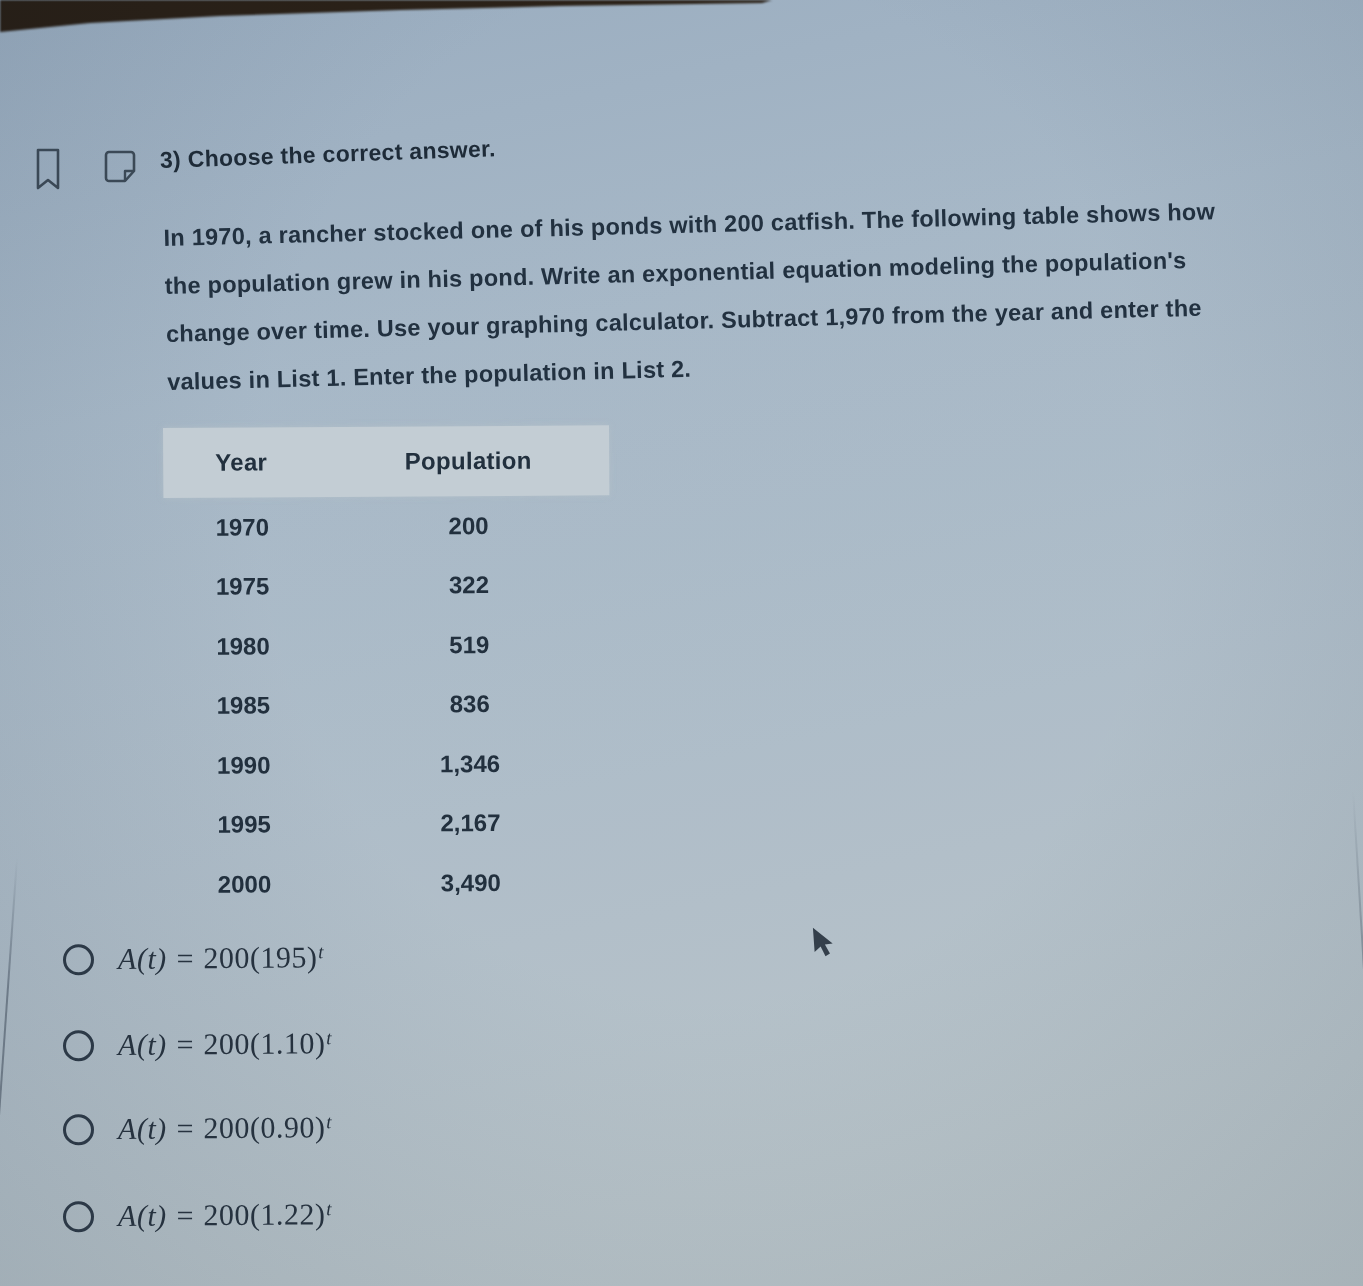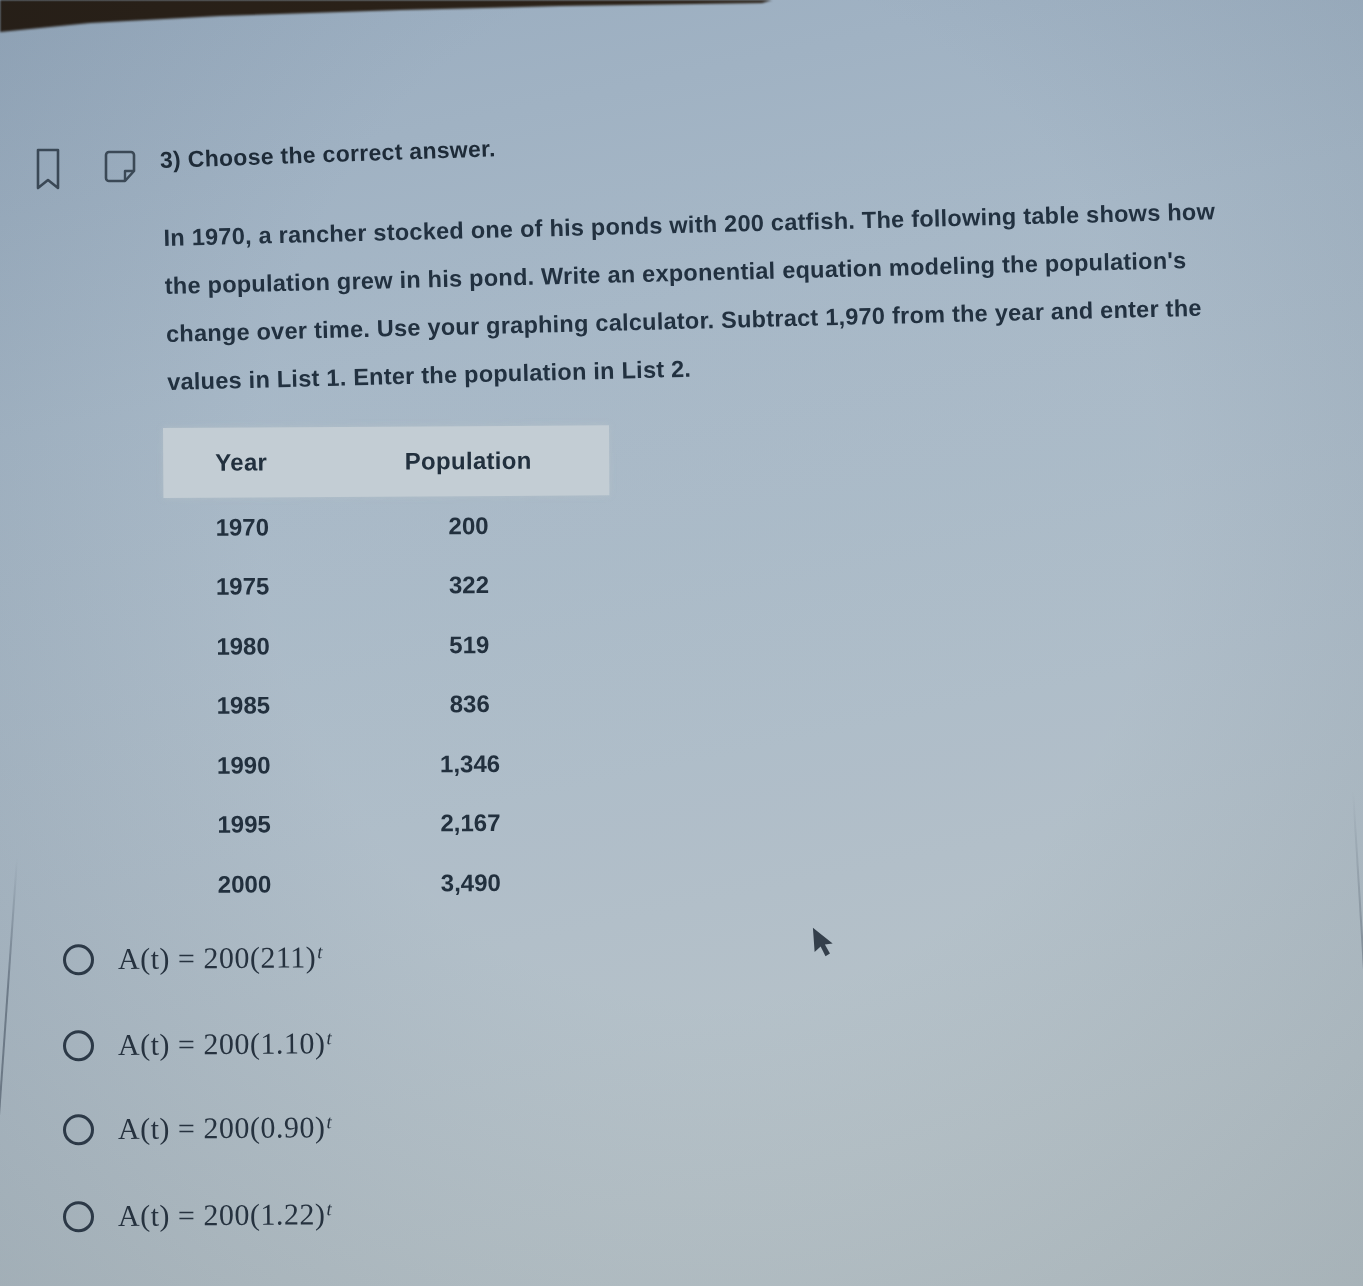--- a/index.html
+++ b/index.html
@@ -67,21 +67,21 @@
   }
   .opt-1{top:939px;} .opt-2{top:1025px;} .opt-3{top:1109px;} .opt-4{top:1196px;}
   .radio{
     width:31px;height:31px;border:3px solid #2c3947;border-radius:50%;
     background:transparent;flex:0 0 auto;box-sizing:border-box;cursor:pointer;
   }
   .equation{
     margin-left:24px;font-family:"Liberation Serif", serif;
     font-size:30px;color:#26323f;white-space:nowrap;letter-spacing:0.5px;
   }
-  .eq-pre{}
+  .eq-pre{font-style:italic;}
   .eq-base{font-style:normal;}
   .equation sup{font-size:19px;font-style:italic;line-height:0;vertical-align:9px;margin-left:1px;}
 
   
   .cursor{position:absolute;left:812px;top:927px;pointer-events:none;opacity:0.92;}
 </style>
 </head>
 <body>
 
 <div class="frame">
@@ -140,21 +140,21 @@
       <div class="col-pop">2,167</div>
     </div>
     <div class="table-row">
       <div class="col-year">2000</div>
       <div class="col-pop">3,490</div>
     </div>
   </div>
 
   <div class="option-row opt-1">
     <div class="radio"></div>
-    <div class="equation"><span class="eq-pre">A(t) = </span><span class="eq-base">200(211)</span><sup>t</sup></div>
+    <div class="equation"><span class="eq-pre">A(t) = </span><span class="eq-base">200(195)</span><sup>t</sup></div>
   </div>
   <div class="option-row opt-2">
     <div class="radio"></div>
     <div class="equation"><span class="eq-pre">A(t) = </span><span class="eq-base">200(1.10)</span><sup>t</sup></div>
   </div>
   <div class="option-row opt-3">
     <div class="radio"></div>
     <div class="equation"><span class="eq-pre">A(t) = </span><span class="eq-base">200(0.90)</span><sup>t</sup></div>
   </div>
   <div class="option-row opt-4">

